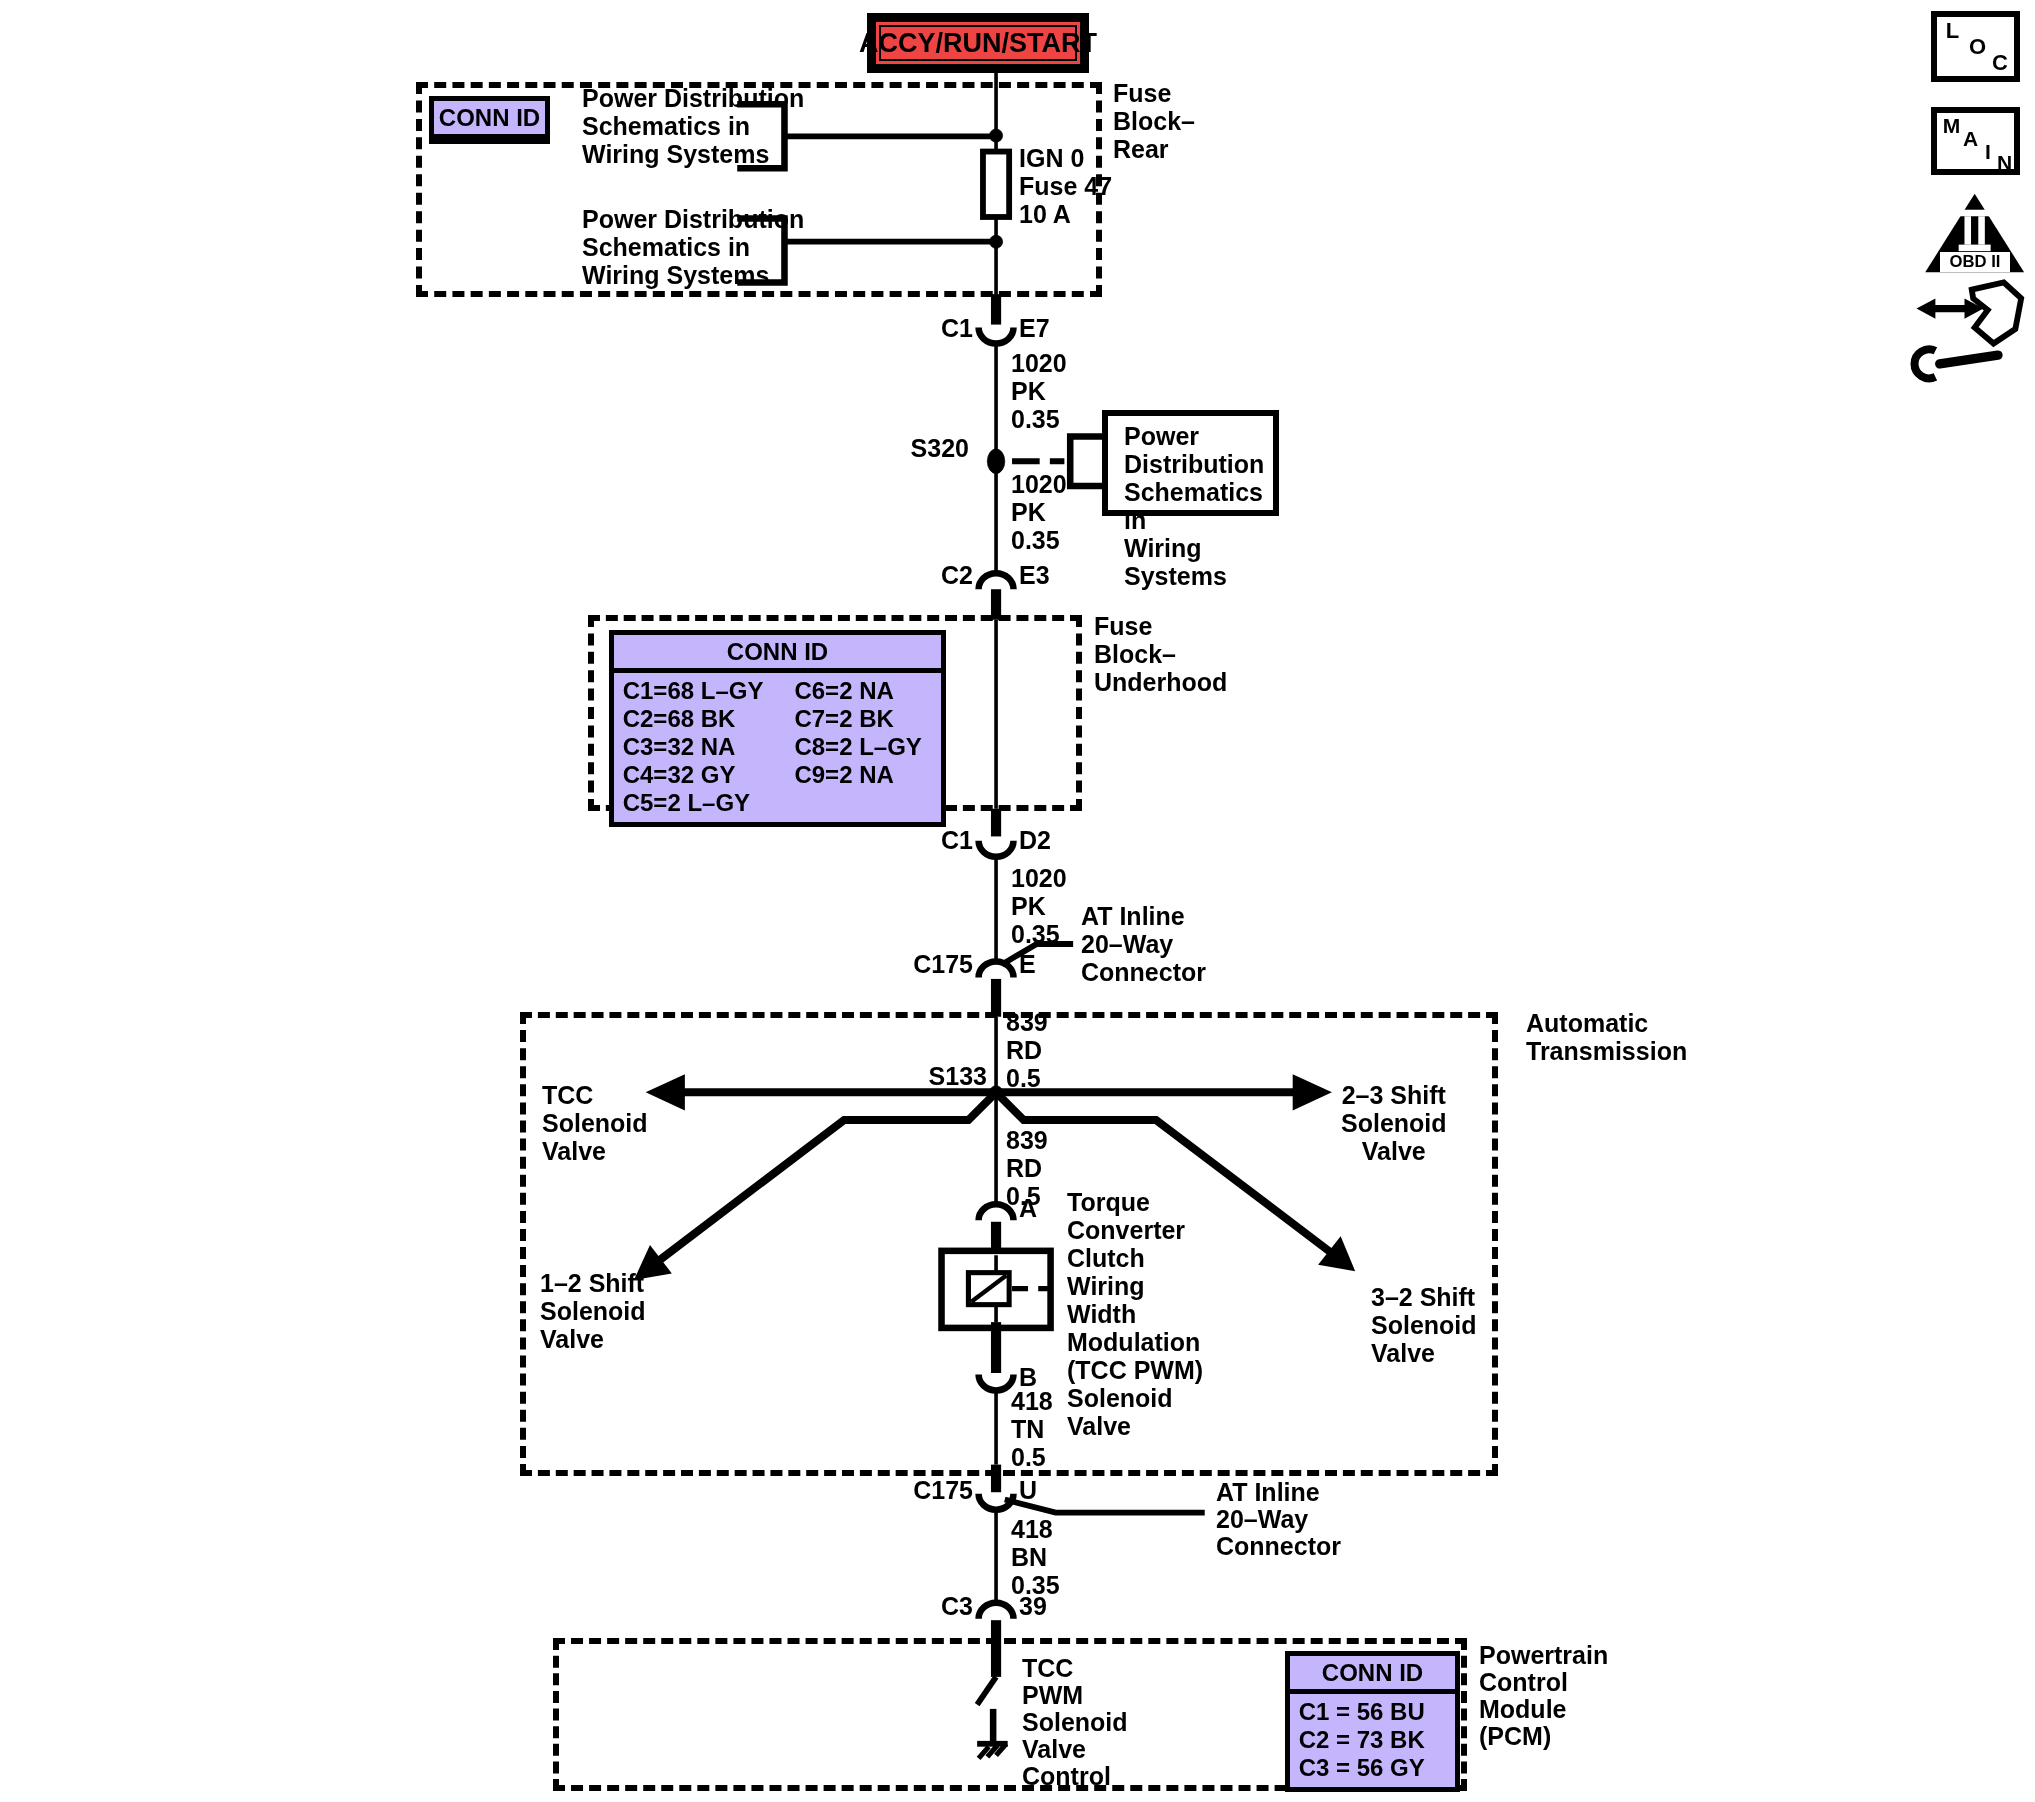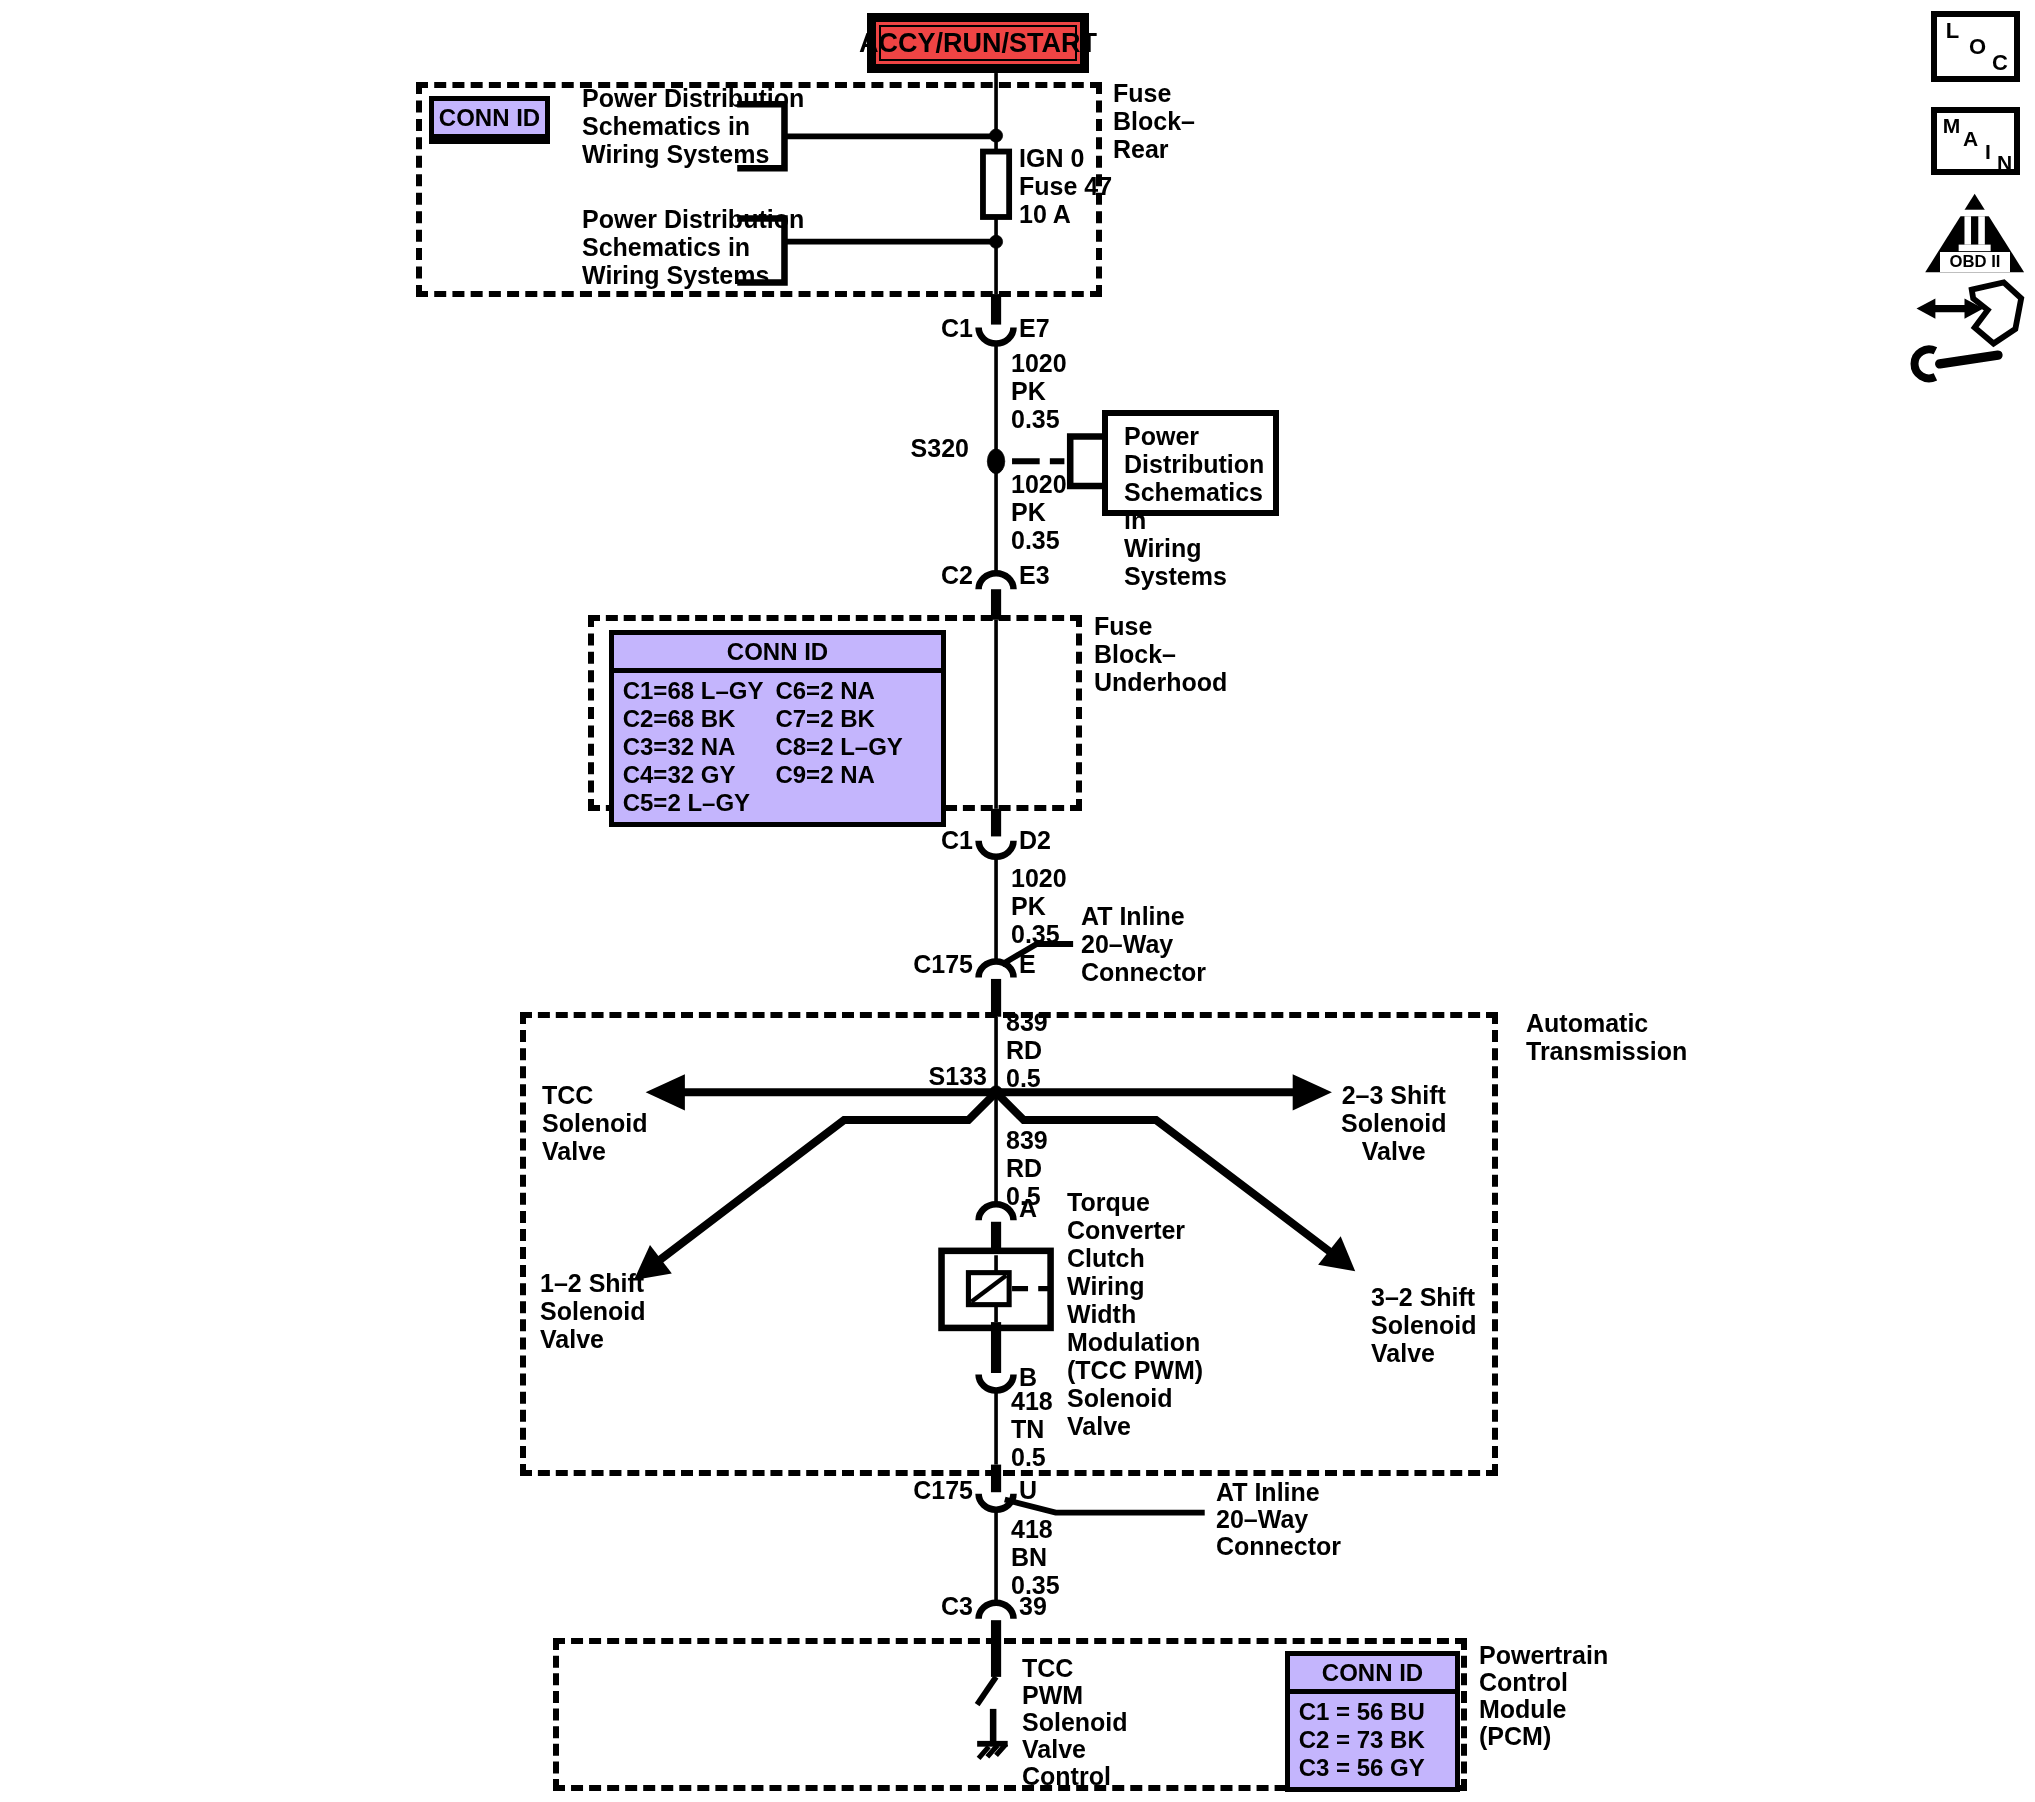--- a/index.html
+++ b/index.html
@@ -6,21 +6,21 @@
   #stage{position:relative;width:2035px;height:1803px;background:#fff;overflow:hidden;
          font-family:"Liberation Sans","DejaVu Sans",sans-serif;color:#000;}
   .lbl{position:absolute;white-space:pre-line;font-weight:bold;font-size:25px;line-height:28px;}
   .rt{text-align:right;}
   .tight{line-height:27px;}
   .dashbox{position:absolute;border:6.5px dashed #000;box-sizing:border-box;background:transparent;}
   .solidbox{position:absolute;border:6.5px solid #000;box-sizing:border-box;background:#fff;}
   .connbox{position:absolute;border:5.1px solid #000;box-sizing:border-box;background:#c4b5fd;}
   .connhead{border-bottom:5.1px solid #000;text-align:center;font-size:24px;font-weight:bold;padding:2.9px 0 2.2px 0;}
   .connrows{padding:4.4px 8.7px;font-size:24px;line-height:28px;font-weight:bold;white-space:pre-line;}
-  .twocol{display:flex;gap:12px;}
+  .twocol{display:flex;gap:31px;}
   .accy-outer{position:absolute;left:867px;top:13px;width:222px;height:60px;border:9.5px solid #000;
               box-sizing:border-box;background:#ef4444;padding:2.9px;}
   .accy-inner{border:2.9px solid #000;height:100%;box-sizing:border-box;display:flex;align-items:center;
               justify-content:center;font-weight:bold;font-size:27px;}
   .iconbox{position:absolute;border:6.5px solid #000;box-sizing:border-box;background:#fff;}
   .iconletter{position:absolute;font-weight:bold;font-size:22px;line-height:22px;}
   svg{position:absolute;left:0;top:0;}
   .obdlabel{position:absolute;left:1940px;top:252px;width:70px;height:20.4px;background:#fff;
             display:flex;align-items:center;justify-content:center;font-weight:bold;font-size:16.7px;}
 </style>

